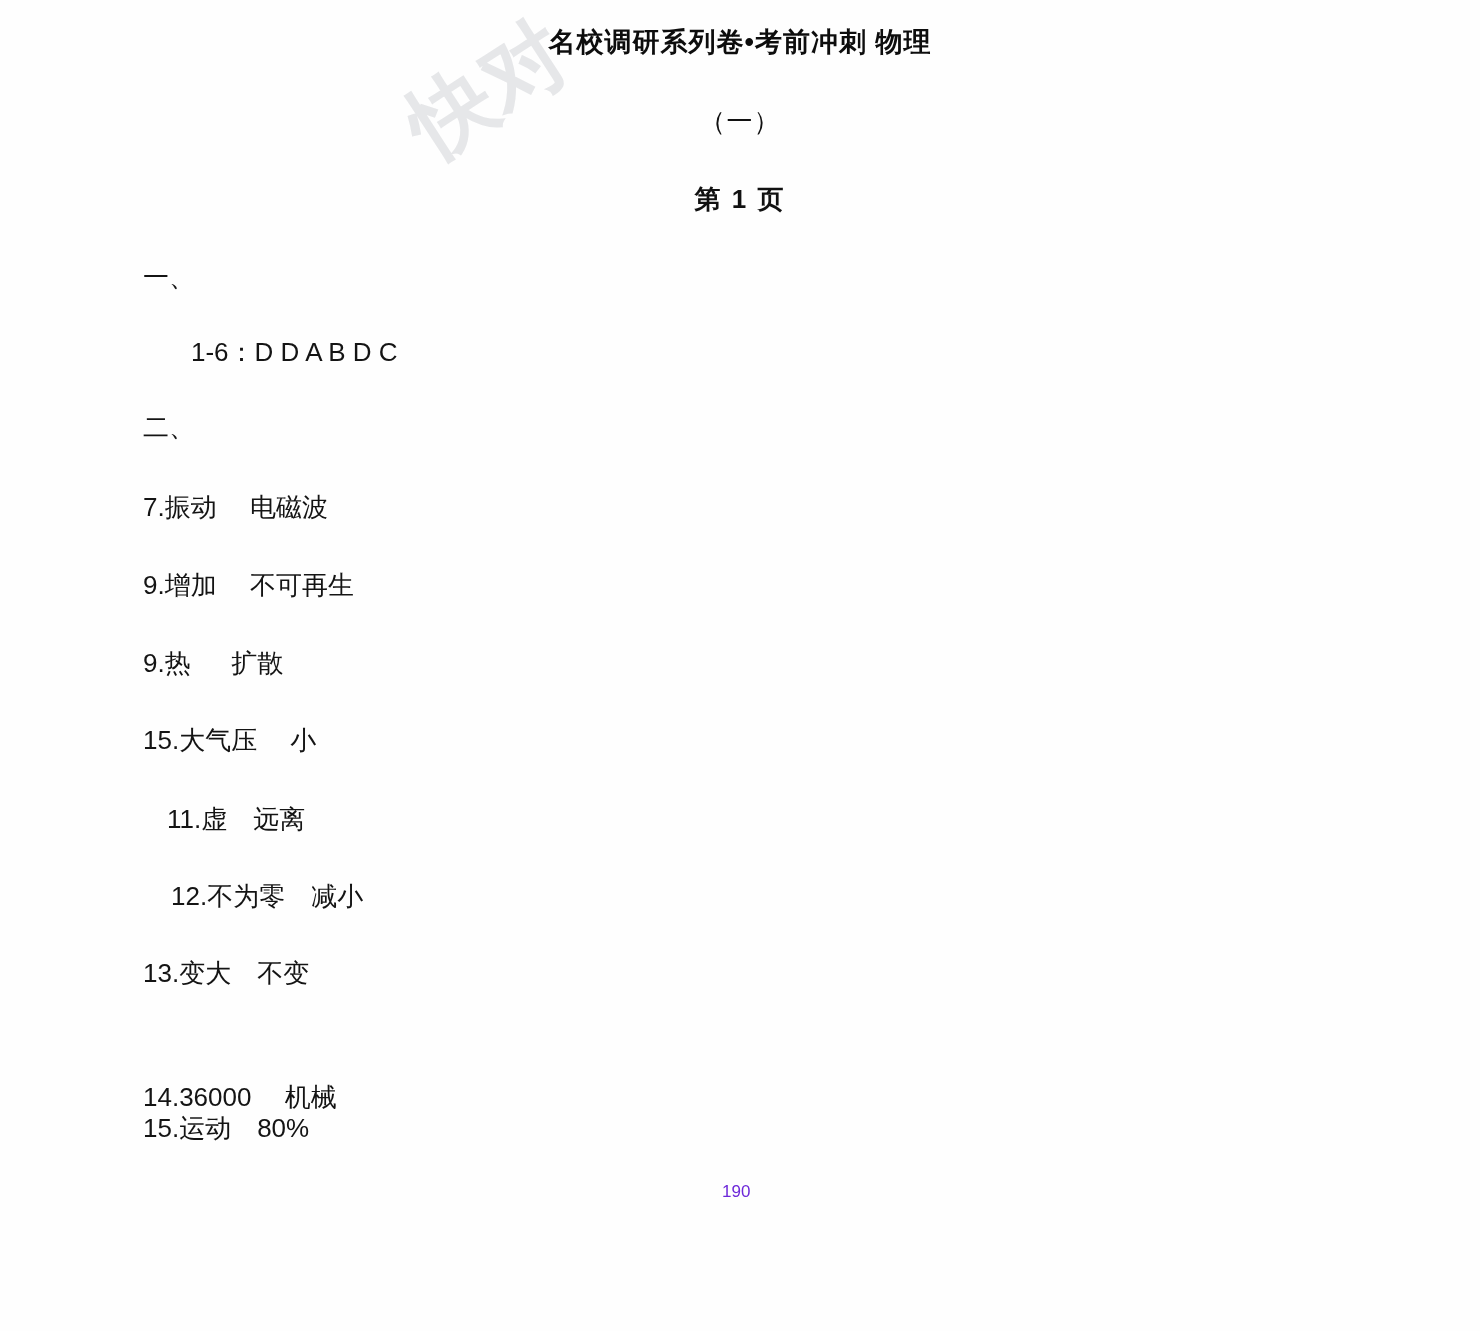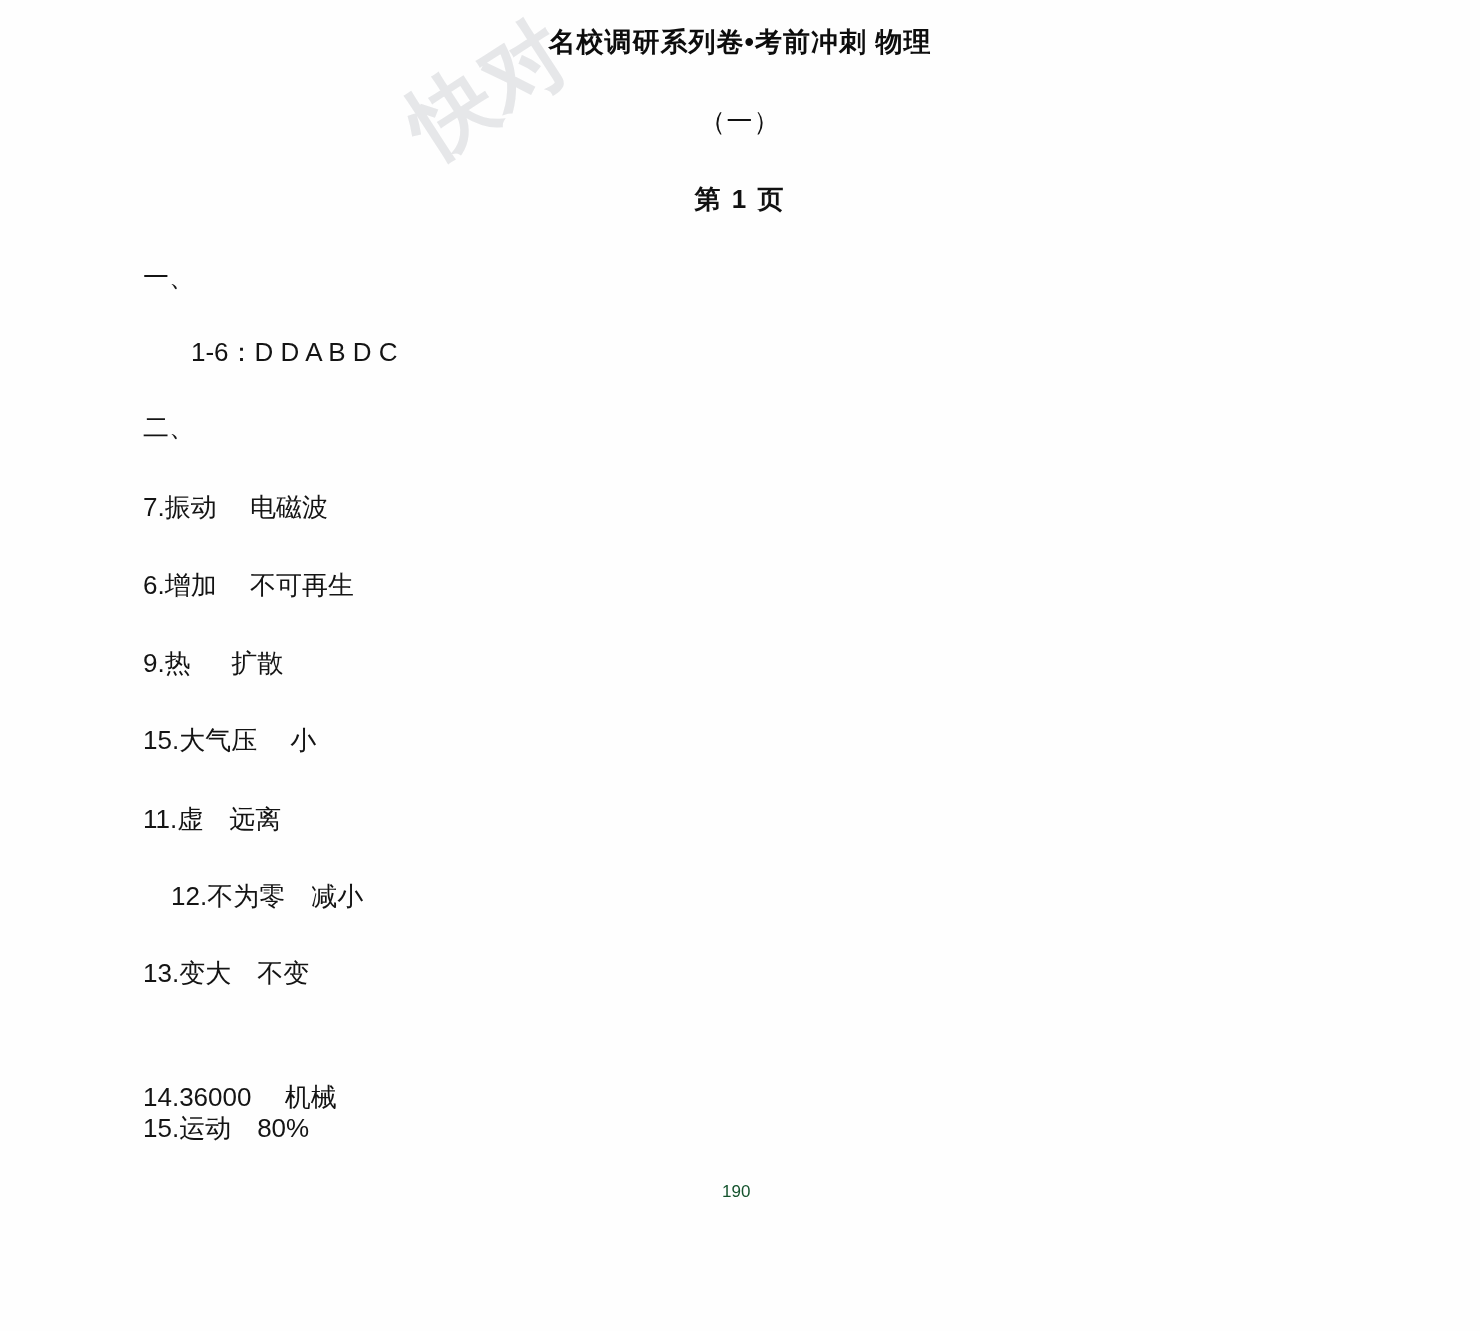--- a/index.html
+++ b/index.html
@@ -151,21 +151,21 @@
     letter-spacing: 0px;
     margin-left: 48px;
   }
 
   .page-number {
     position: absolute;
     left: 722px;
     top: 1182px;
     font-size: 17px;
     font-weight: 400;
-    color: #14532d;
+    color: #6d28d9;
     z-index: 6;
   }
 </style>
 </head>
 <body>
 
 <div class="page">
 
   <div class="wm-layer">
 
@@ -186,24 +186,24 @@
 
     <div class="doc-title">名校调研系列卷•考前冲刺  物理</div>
     <div class="section-label paren">（一）</div>
     <div class="section-label page">第 1 页</div>
 
     <div class="body-line heading" style="top:262px;">一、</div>
     <div class="body-line choices" style="top:337px;">1-6：D D A B D C</div>
     <div class="body-line heading" style="top:412px;">二、</div>
 
     <div class="body-line" style="top:492px;">7.振动　 电磁波</div>
-    <div class="body-line" style="top:570px;">6.增加　 不可再生</div>
+    <div class="body-line" style="top:570px;">9.增加　 不可再生</div>
     <div class="body-line" style="top:648px;">9.热　  扩散</div>
     <div class="body-line" style="top:725px;">15.大气压　 小</div>
-    <div class="body-line" style="top:804px;">11.虚　远离</div>
+    <div class="body-line" style="top:804px;margin-left:24px;">11.虚　远离</div>
     <div class="body-line" style="top:881px;margin-left:28px;">12.不为零　减小</div>
     <div class="body-line" style="top:958px;">13.变大　不变</div>
     <div class="body-line" style="top:1036px;margin-top:46px;">14.36000　 机械</div>
     <div class="body-line" style="top:1113px;text-align:right;">15.运动　80%</div>
 
     <div class="page-number">190</div>
   </div>
 
 </div>
 

